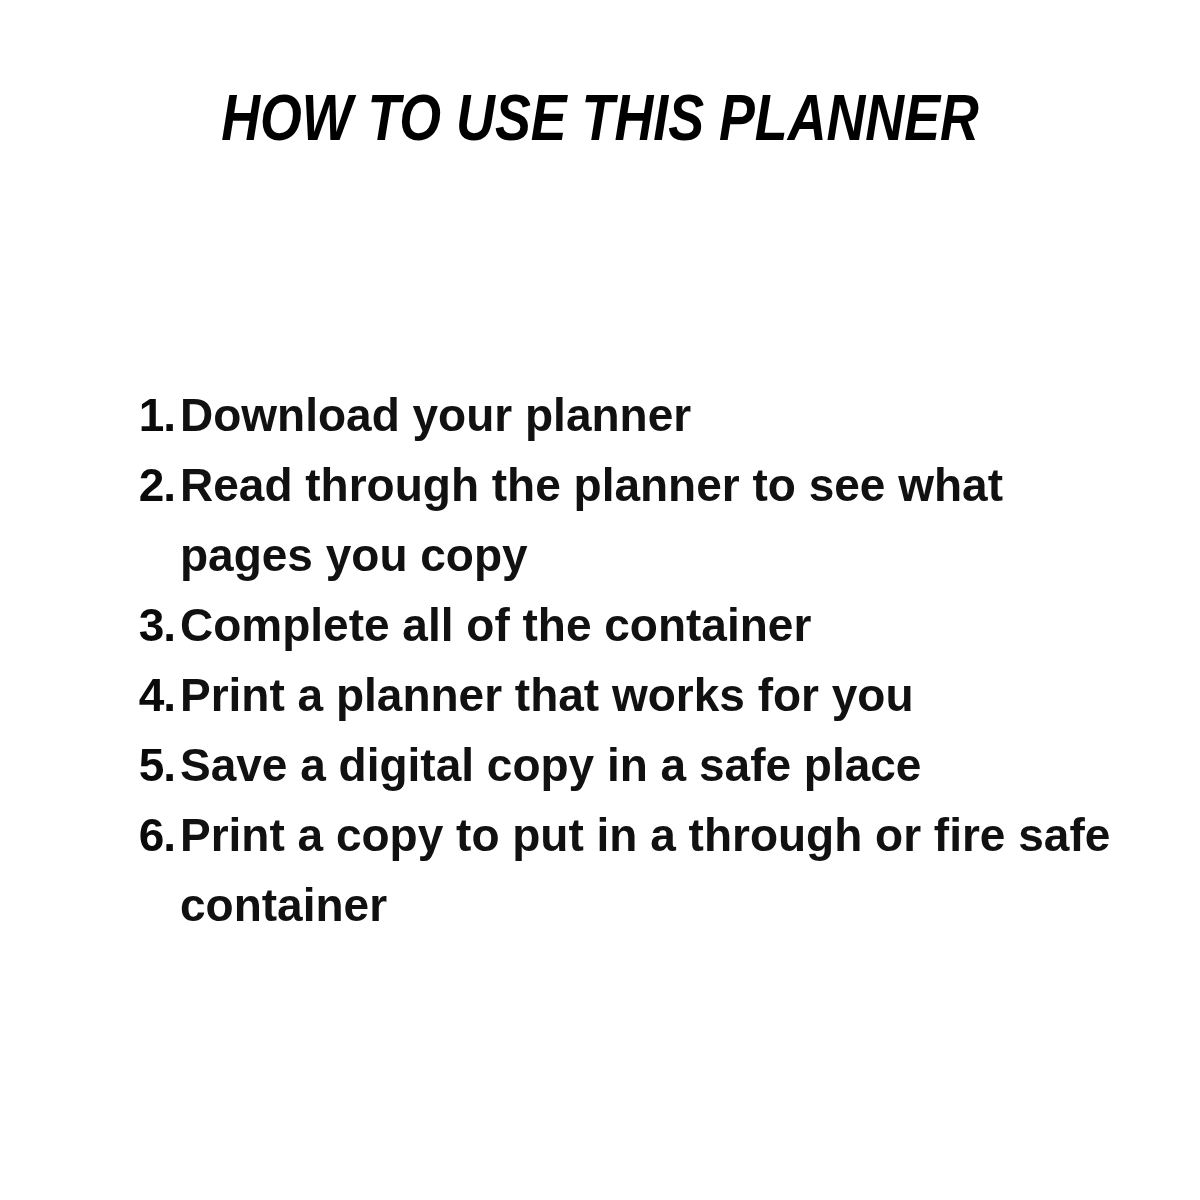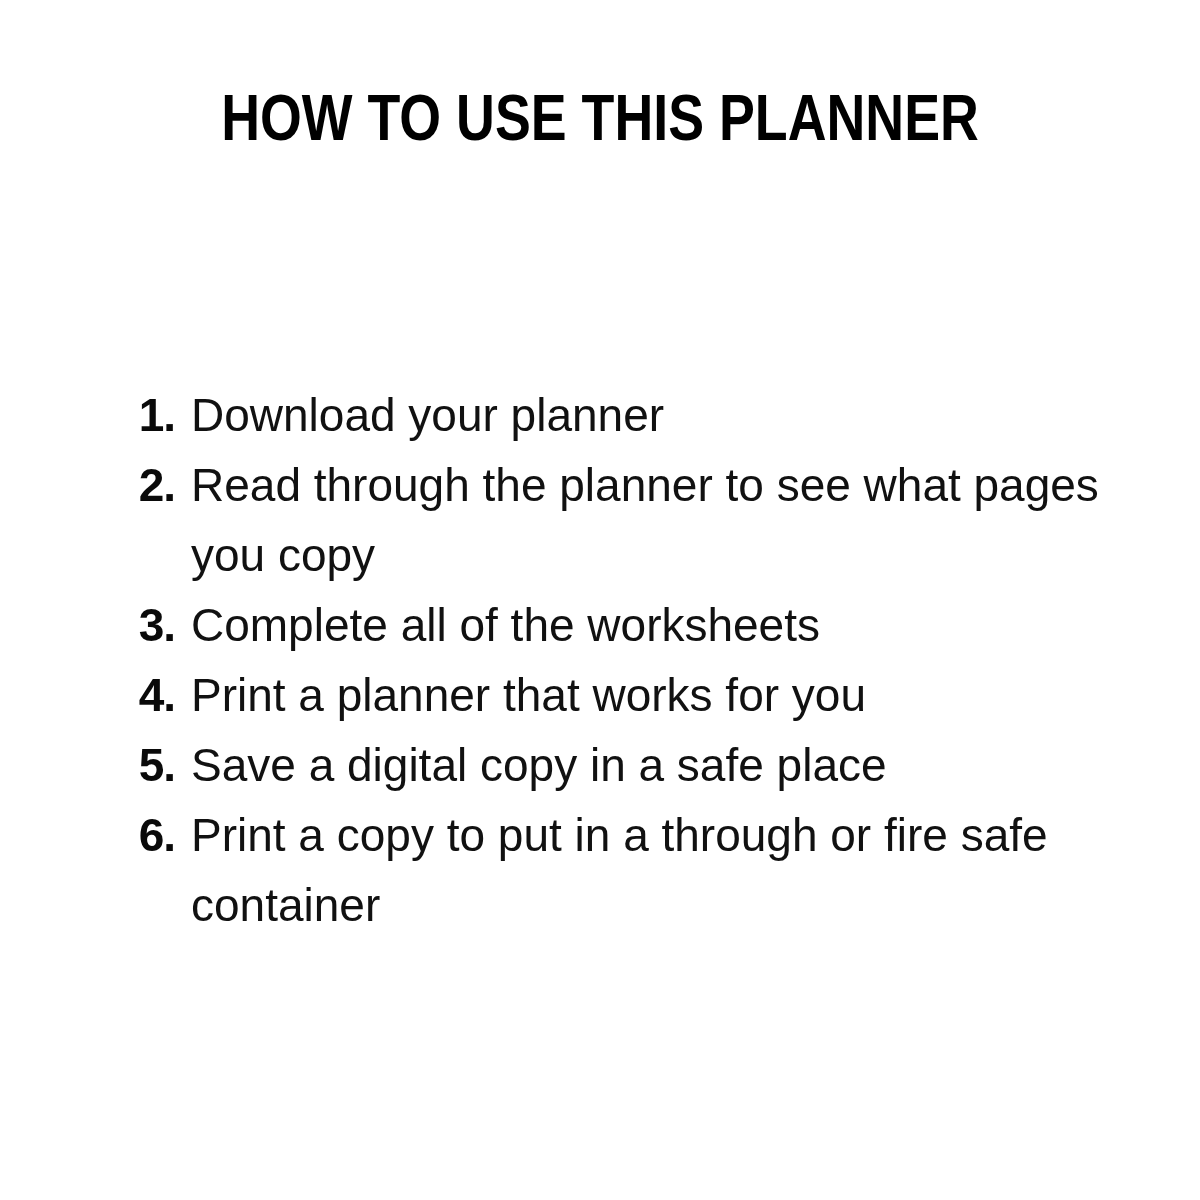--- a/index.html
+++ b/index.html
@@ -17,20 +17,21 @@
   .page {
     width: 1200px;
     height: 1200px;
     position: relative;
   }
   .title-wrap {
     margin-top: 86px;
     text-align: center;
     line-height: 64px;
     height: 64px;
+    font-style: italic;
   }
   .title {
     display: inline-block;
     font-size: 64px;
     font-weight: 700;
     letter-spacing: 0px;
     transform: scaleX(0.84);
     transform-origin: center;
     white-space: nowrap;
     color: #000000;
@@ -48,23 +49,23 @@
     color: #111111;
   }
   .item-number {
     flex: 0 0 55px;
     text-align: right;
     font-weight: 600;
     letter-spacing: -1px;
     color: #0a0a0a;
   }
   .item-text {
-    margin-left: 16px;
+    margin-left: 5px;
     max-width: 940px;
-    font-weight: 400;
+    font-weight: 700;
     letter-spacing: 0px;
   }
 </style>
 </head>
 <body>
 
 <div class="page">
 
   <div class="title-wrap">
     <div class="title">HOW TO USE THIS PLANNER</div>
@@ -74,21 +75,21 @@
     <li class="howto-item">
       <span class="item-number">1.</span>
       <span class="item-text">Download your planner</span>
     </li>
     <li class="howto-item">
       <span class="item-number">2.</span>
       <span class="item-text">Read through the planner to see what pages you copy</span>
     </li>
     <li class="howto-item">
       <span class="item-number">3.</span>
-      <span class="item-text">Complete all of the worksheets</span>
+      <span class="item-text">Complete all of the container</span>
     </li>
     <li class="howto-item">
       <span class="item-number">4.</span>
       <span class="item-text">Print a planner that works for you</span>
     </li>
     <li class="howto-item">
       <span class="item-number">5.</span>
       <span class="item-text">Save a digital copy in a safe place</span>
     </li>
     <li class="howto-item">

